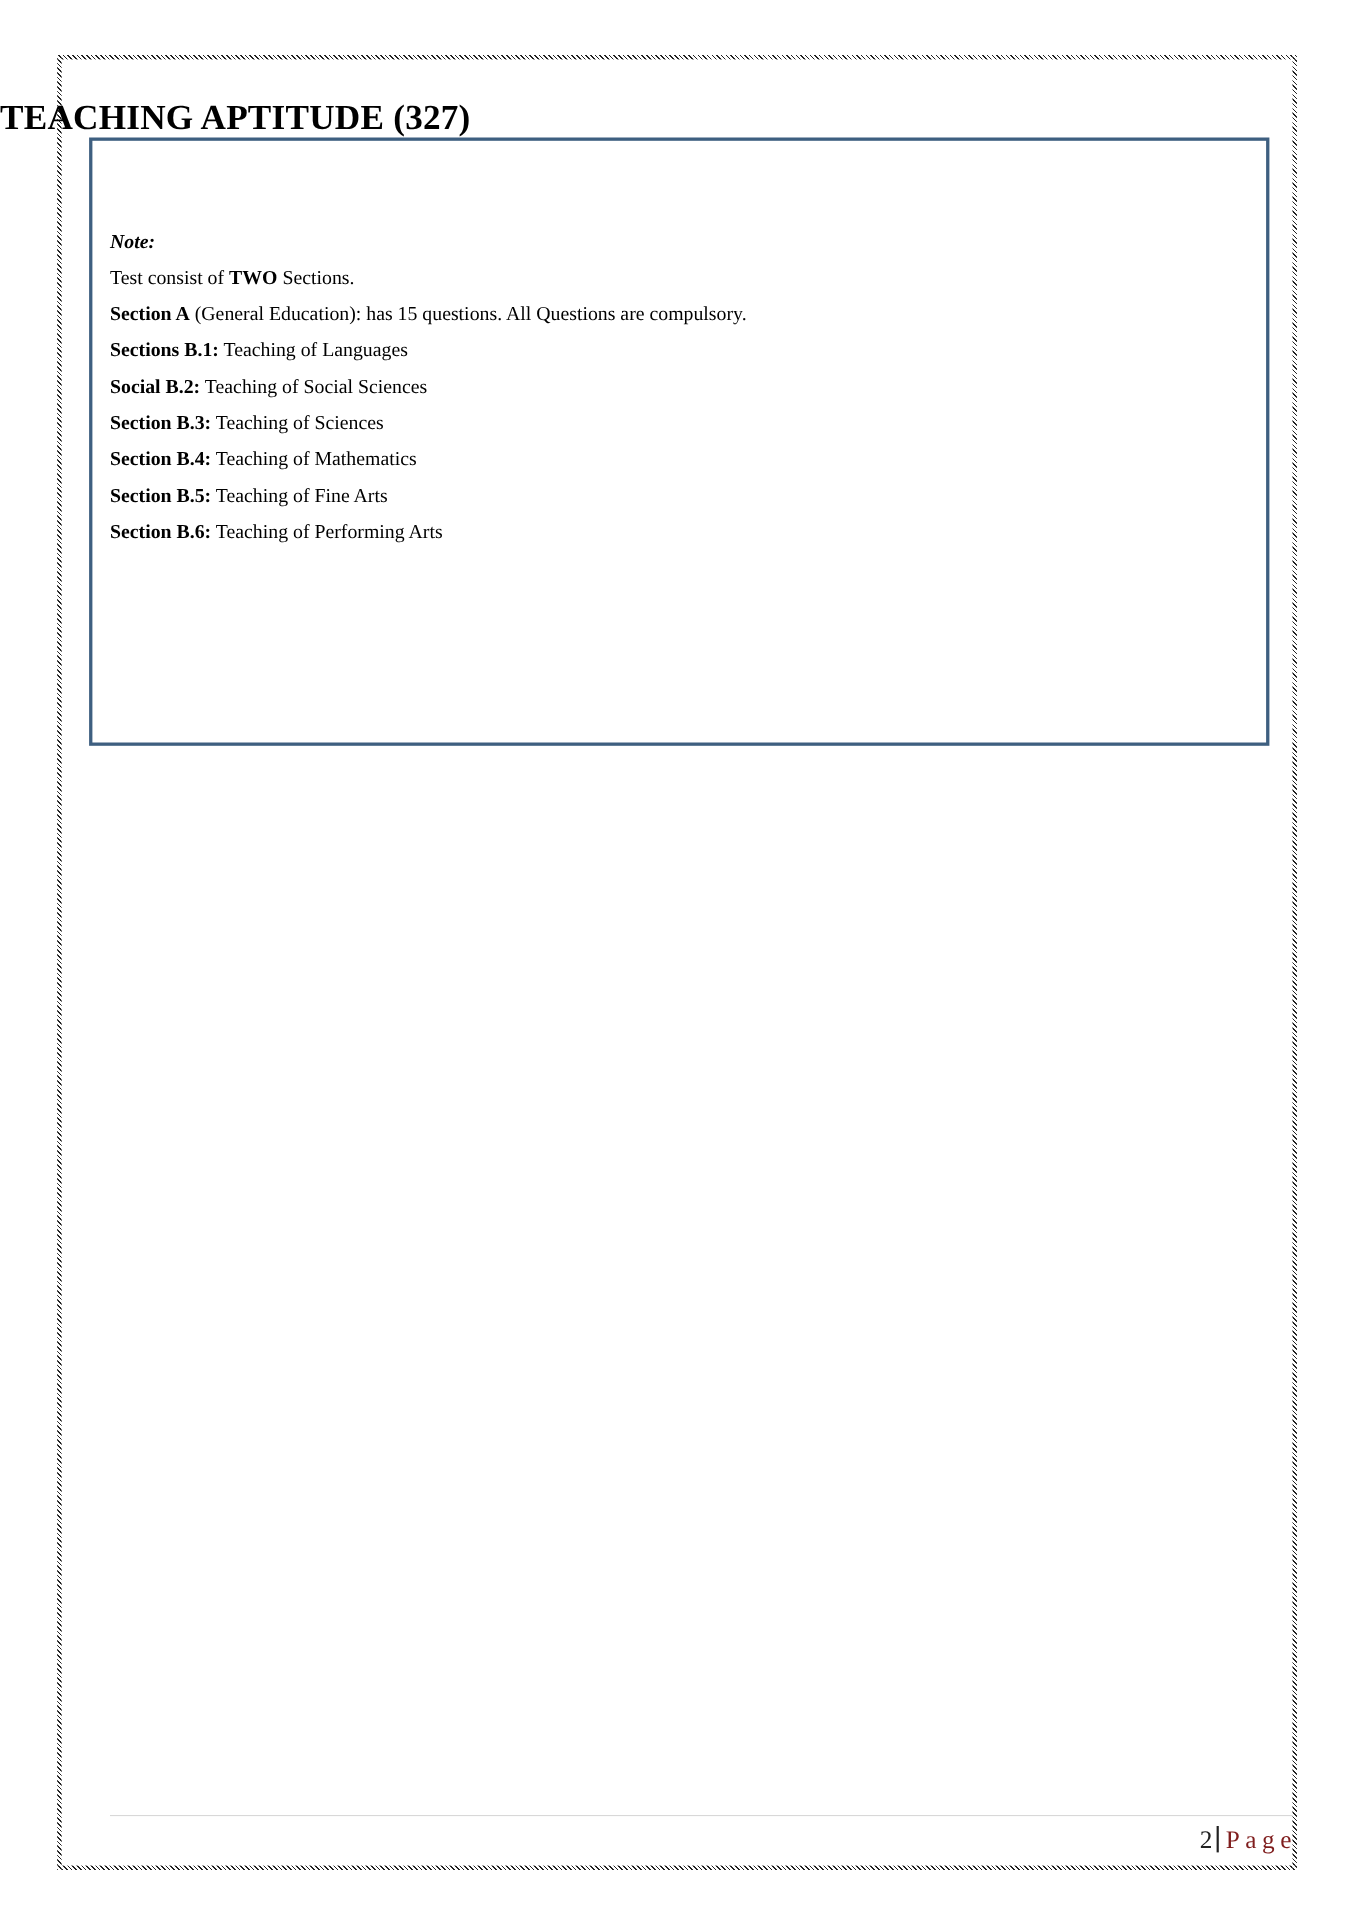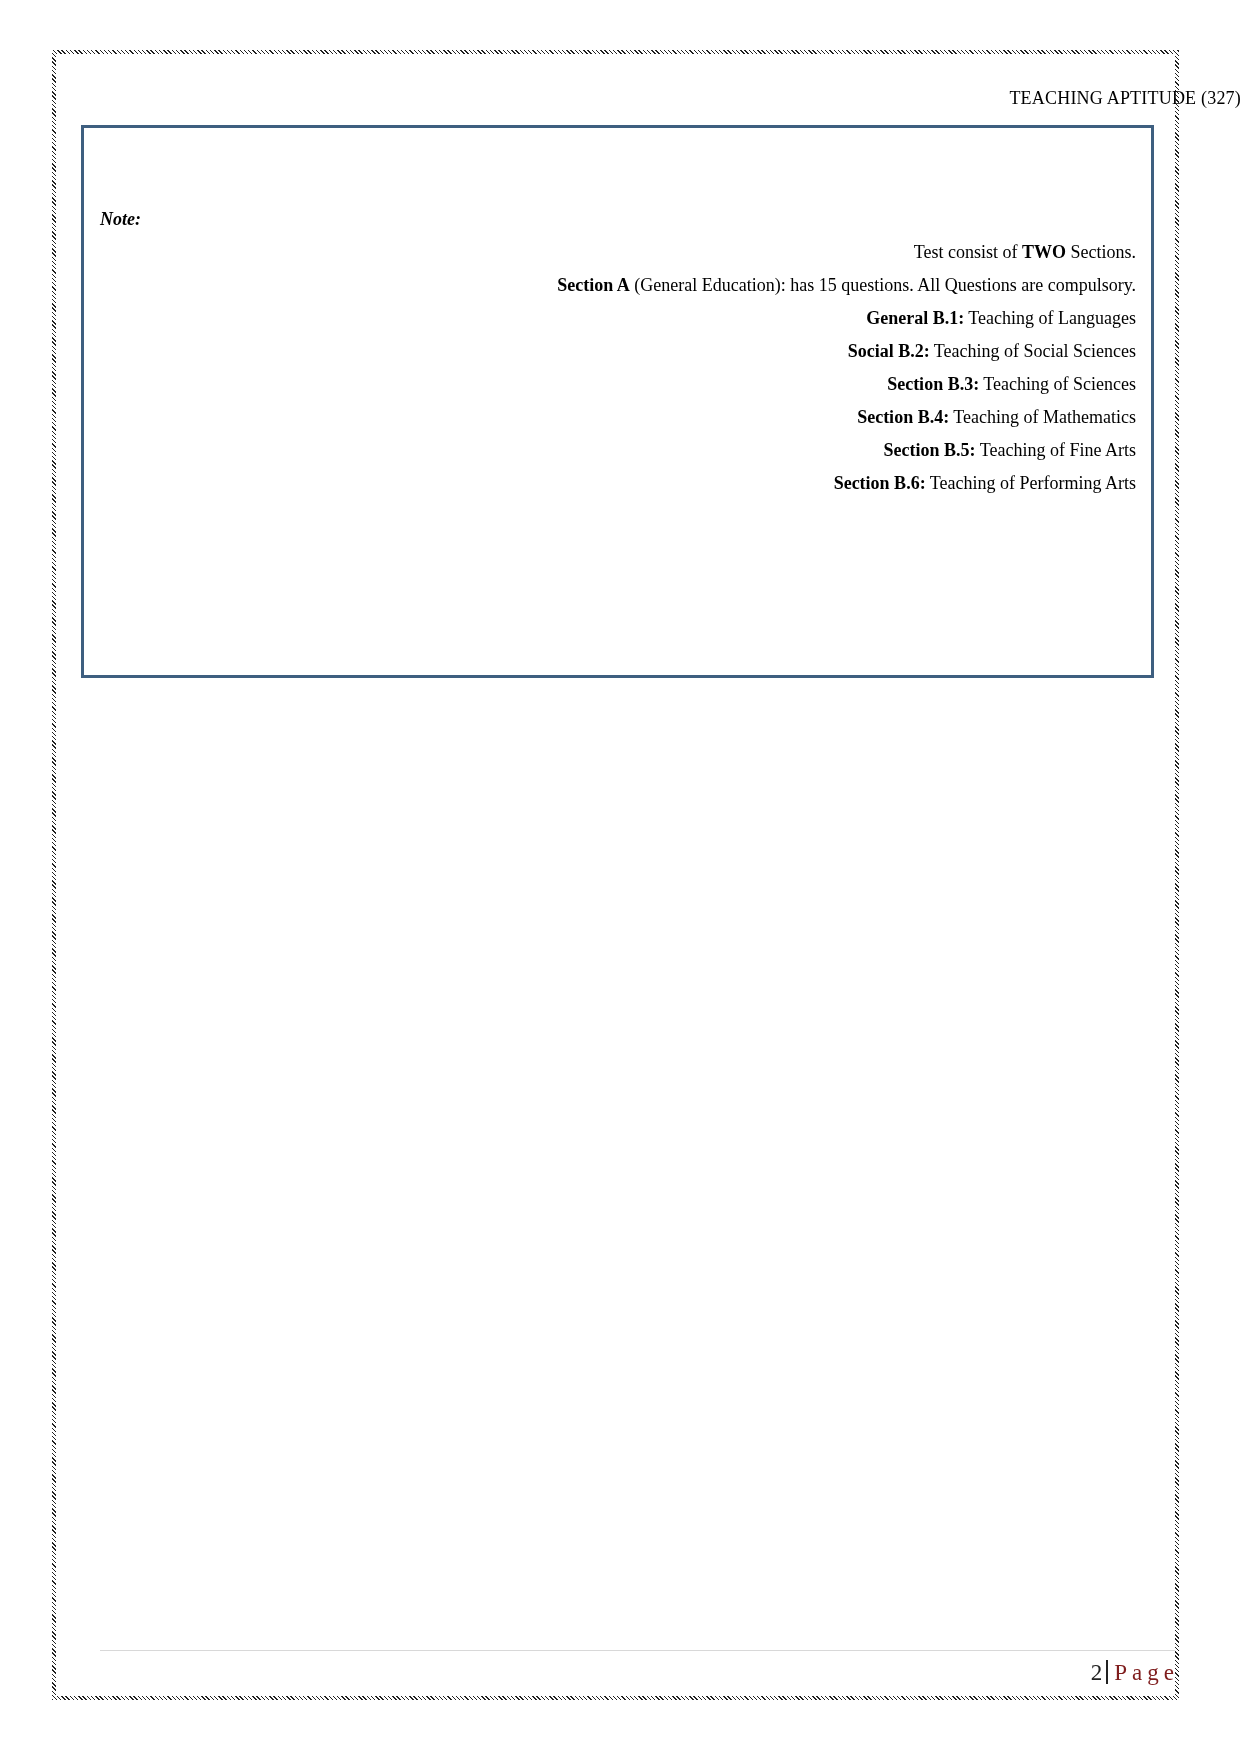--- a/index.html
+++ b/index.html
@@ -5,33 +5,33 @@
     html, body { margin: 0; padding: 0; background: #ffffff; }
     body { width: 1241px; height: 1755px; position: relative; overflow: hidden;
            font-family: "Liberation Serif", "DejaVu Serif", serif; color: #000; }
     .page-border {
       position: absolute; left: 52px; top: 50px; width: 1127px; height: 1650px;
       box-sizing: border-box;
       border: 4px dashed #555;
       border-image: repeating-linear-gradient(45deg, #222 0 1px, #fff 1px 3px) 4;
     }
     .title {
-      position: absolute; left: 0; width: 1241px; top: 88px; text-align: right;
-      font-weight: normal; font-size: 18px; letter-spacing: 0.2px;
+      position: absolute; left: 0; width: 1241px; top: 88px; text-align: left;
+      font-weight: bold; font-size: 32px; letter-spacing: 0.2px;
     }
     .note-box {
       position: absolute; left: 81px; top: 125px; width: 1073px; height: 553px;
       box-sizing: border-box; border: 3px solid #3e5f80;
     }
     .note-content {
       position: absolute; left: 100px; top: 203px; width: 1036px;
       font-size: 18px; line-height: 33px;
     }
     .note-label { font-style: italic; font-weight: bold; display: block; }
-    .line { display: block; text-align: right; }
+    .line { display: block; }
     .justify { text-align: justify; text-align-last: left; }
     b { font-weight: bold; }
     .footer-rule {
       position: absolute; left: 100px; top: 1650px; width: 1075px; height: 1px; background: #d8d8d8;
     }
     .footer {
       position: absolute; right: 62px; top: 1660px; font-size: 23px; color: #222;
     }
     .footer .sep { display: inline-block; width: 2px; height: 24px; background: #222;
                    vertical-align: -4px; margin: 0 6px 0 4px; }
@@ -43,21 +43,21 @@
 <div class="page-border"></div>
 
 <div class="title">TEACHING APTITUDE (327)</div>
 
 <div class="note-box"></div>
 
 <div class="note-content">
   <span class="note-label">Note:</span>
   <span class="line"><span>Test consist of </span><b>TWO</b><span> Sections.</span></span>
   <span class="line"><b>Section A</b><span> (General Education): has 15 questions. All Questions are compulsory.</span></span>
-  <span class="line"><b>General B.1:</b><span> Teaching of Languages</span></span>
+  <span class="line"><b>Sections B.1:</b><span> Teaching of Languages</span></span>
   <span class="line"><b>Social B.2:</b><span> Teaching of Social Sciences</span></span>
   <span class="line"><b>Section B.3:</b><span> Teaching of Sciences</span></span>
   <span class="line"><b>Section B.4:</b><span> Teaching of Mathematics</span></span>
   <span class="line"><b>Section B.5:</b><span> Teaching of Fine Arts</span></span>
   <span class="line"><b>Section B.6:</b><span> Teaching of Performing Arts</span></span>
 </div>
 
 <div class="footer-rule"></div>
 <div class="footer">
   <span>2</span><span class="sep"></span><span class="page-word">Page</span>

